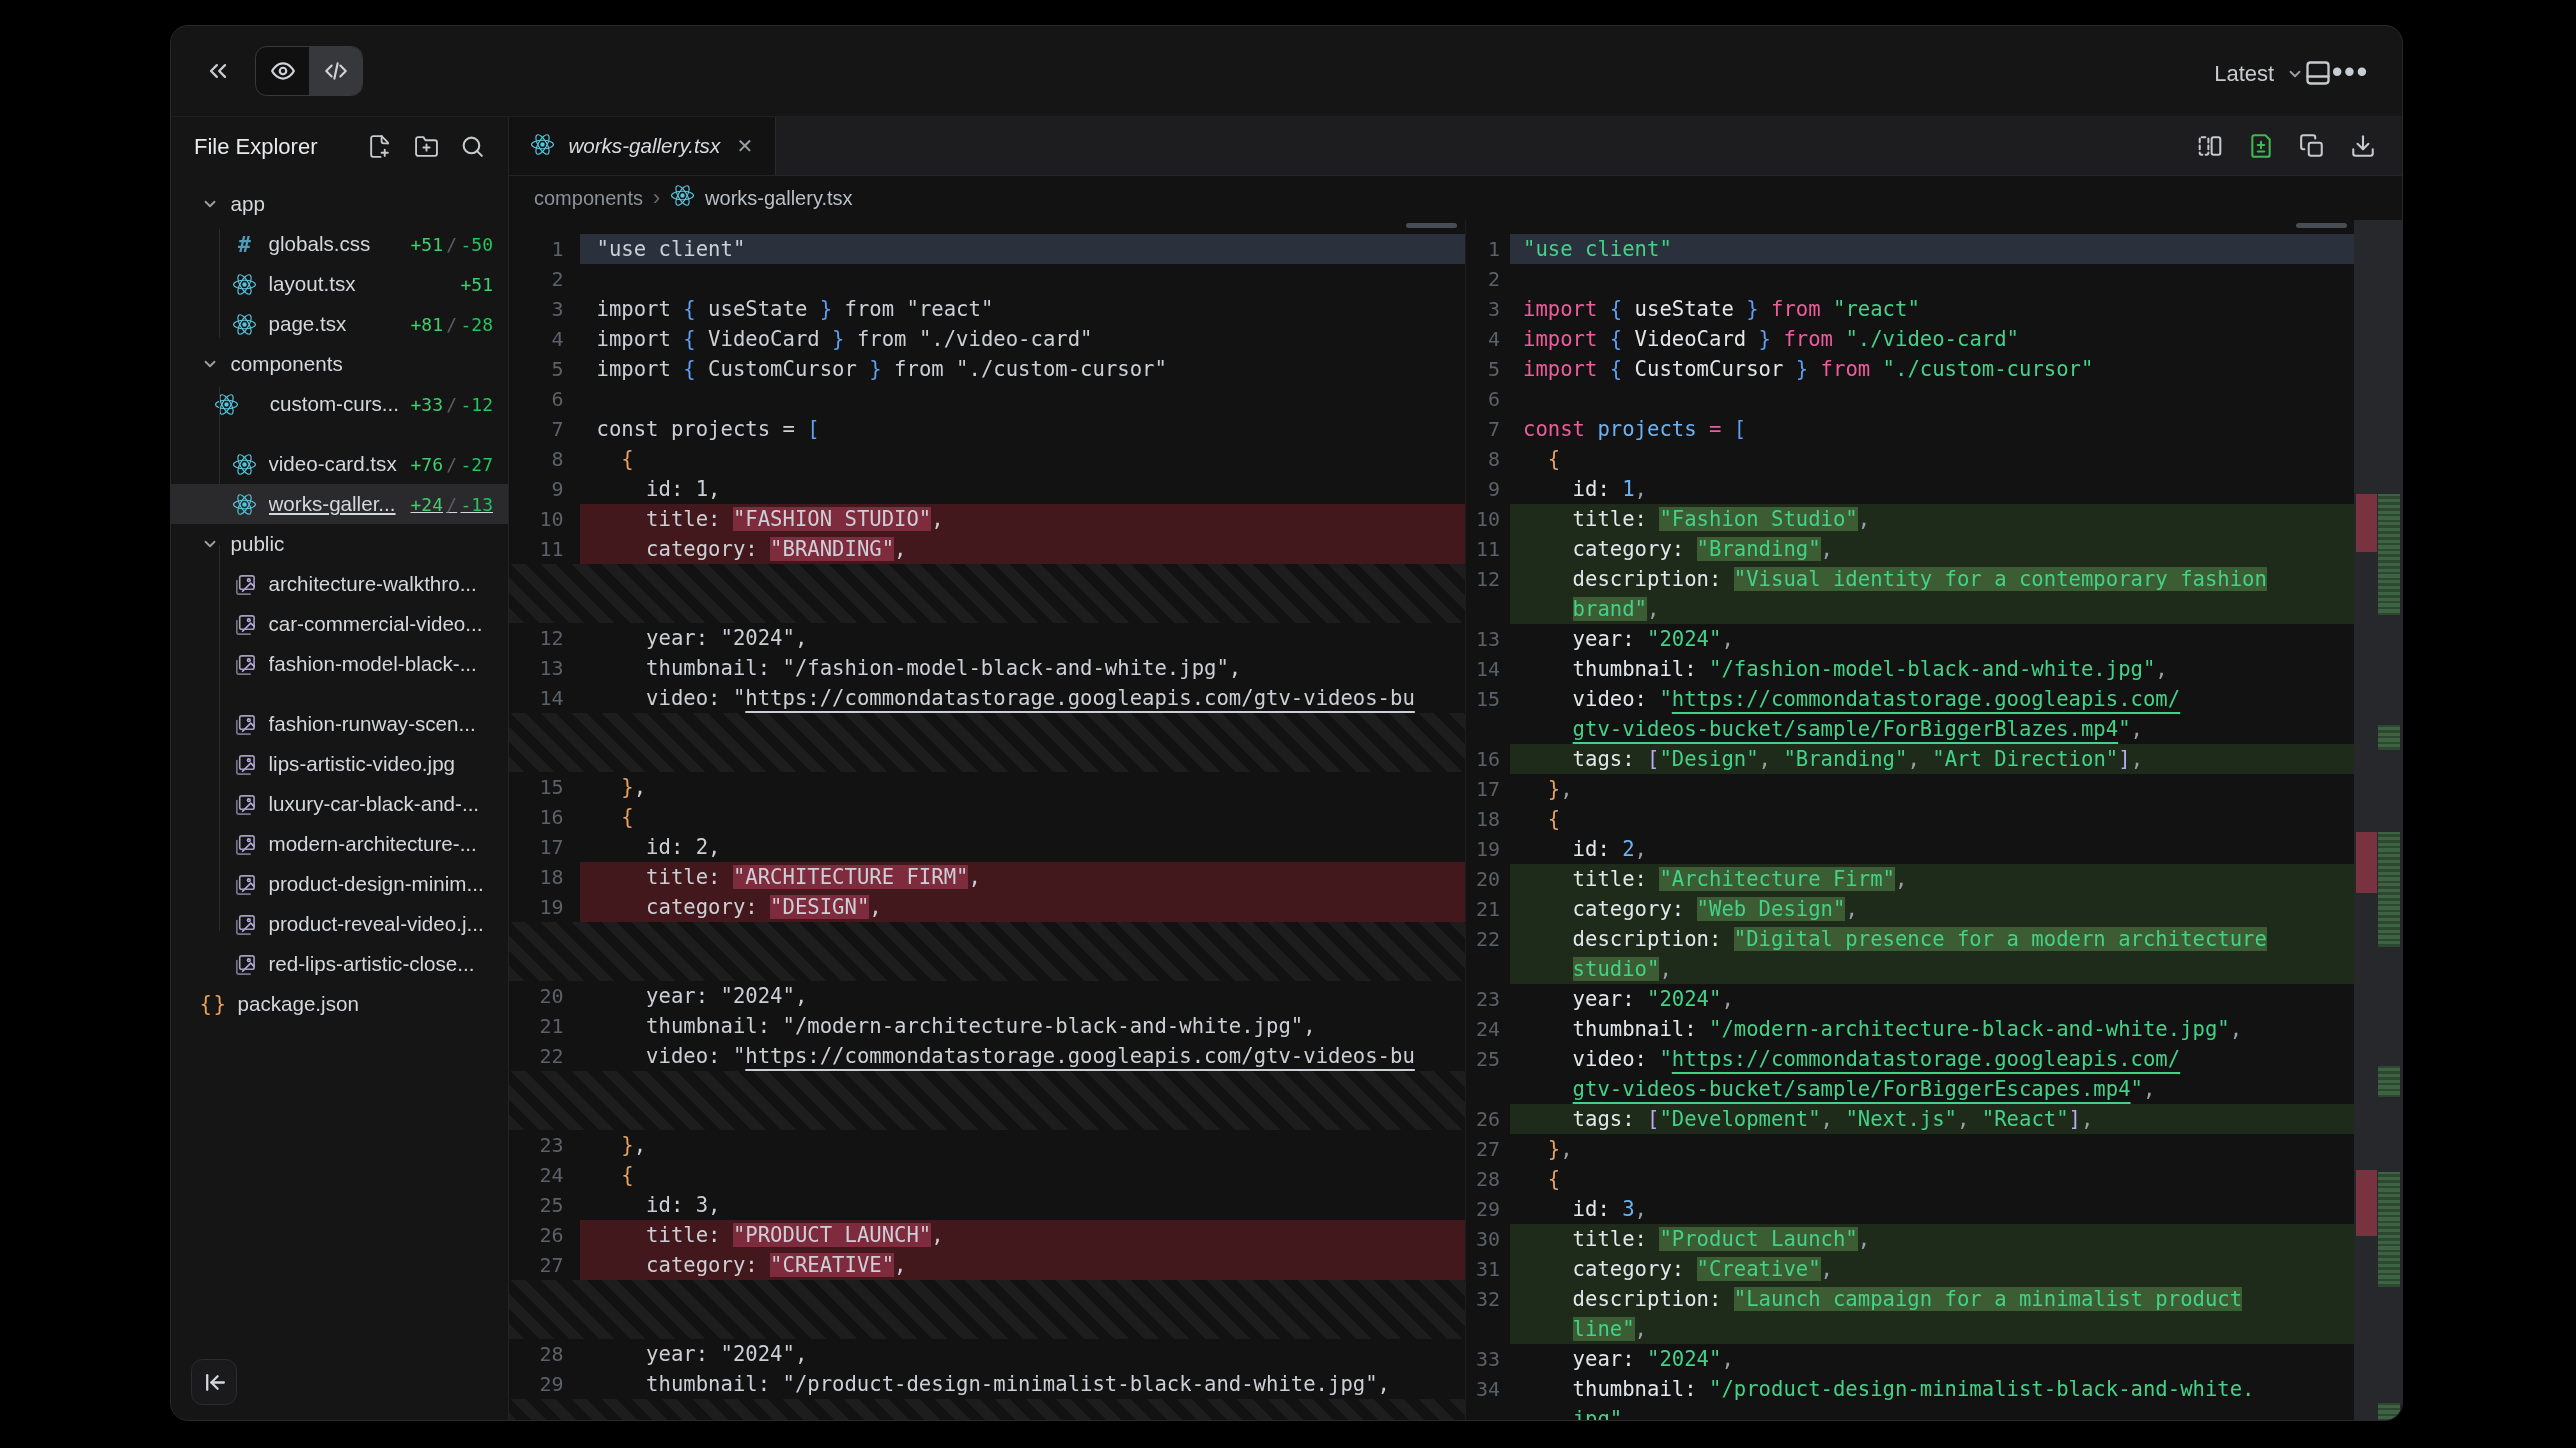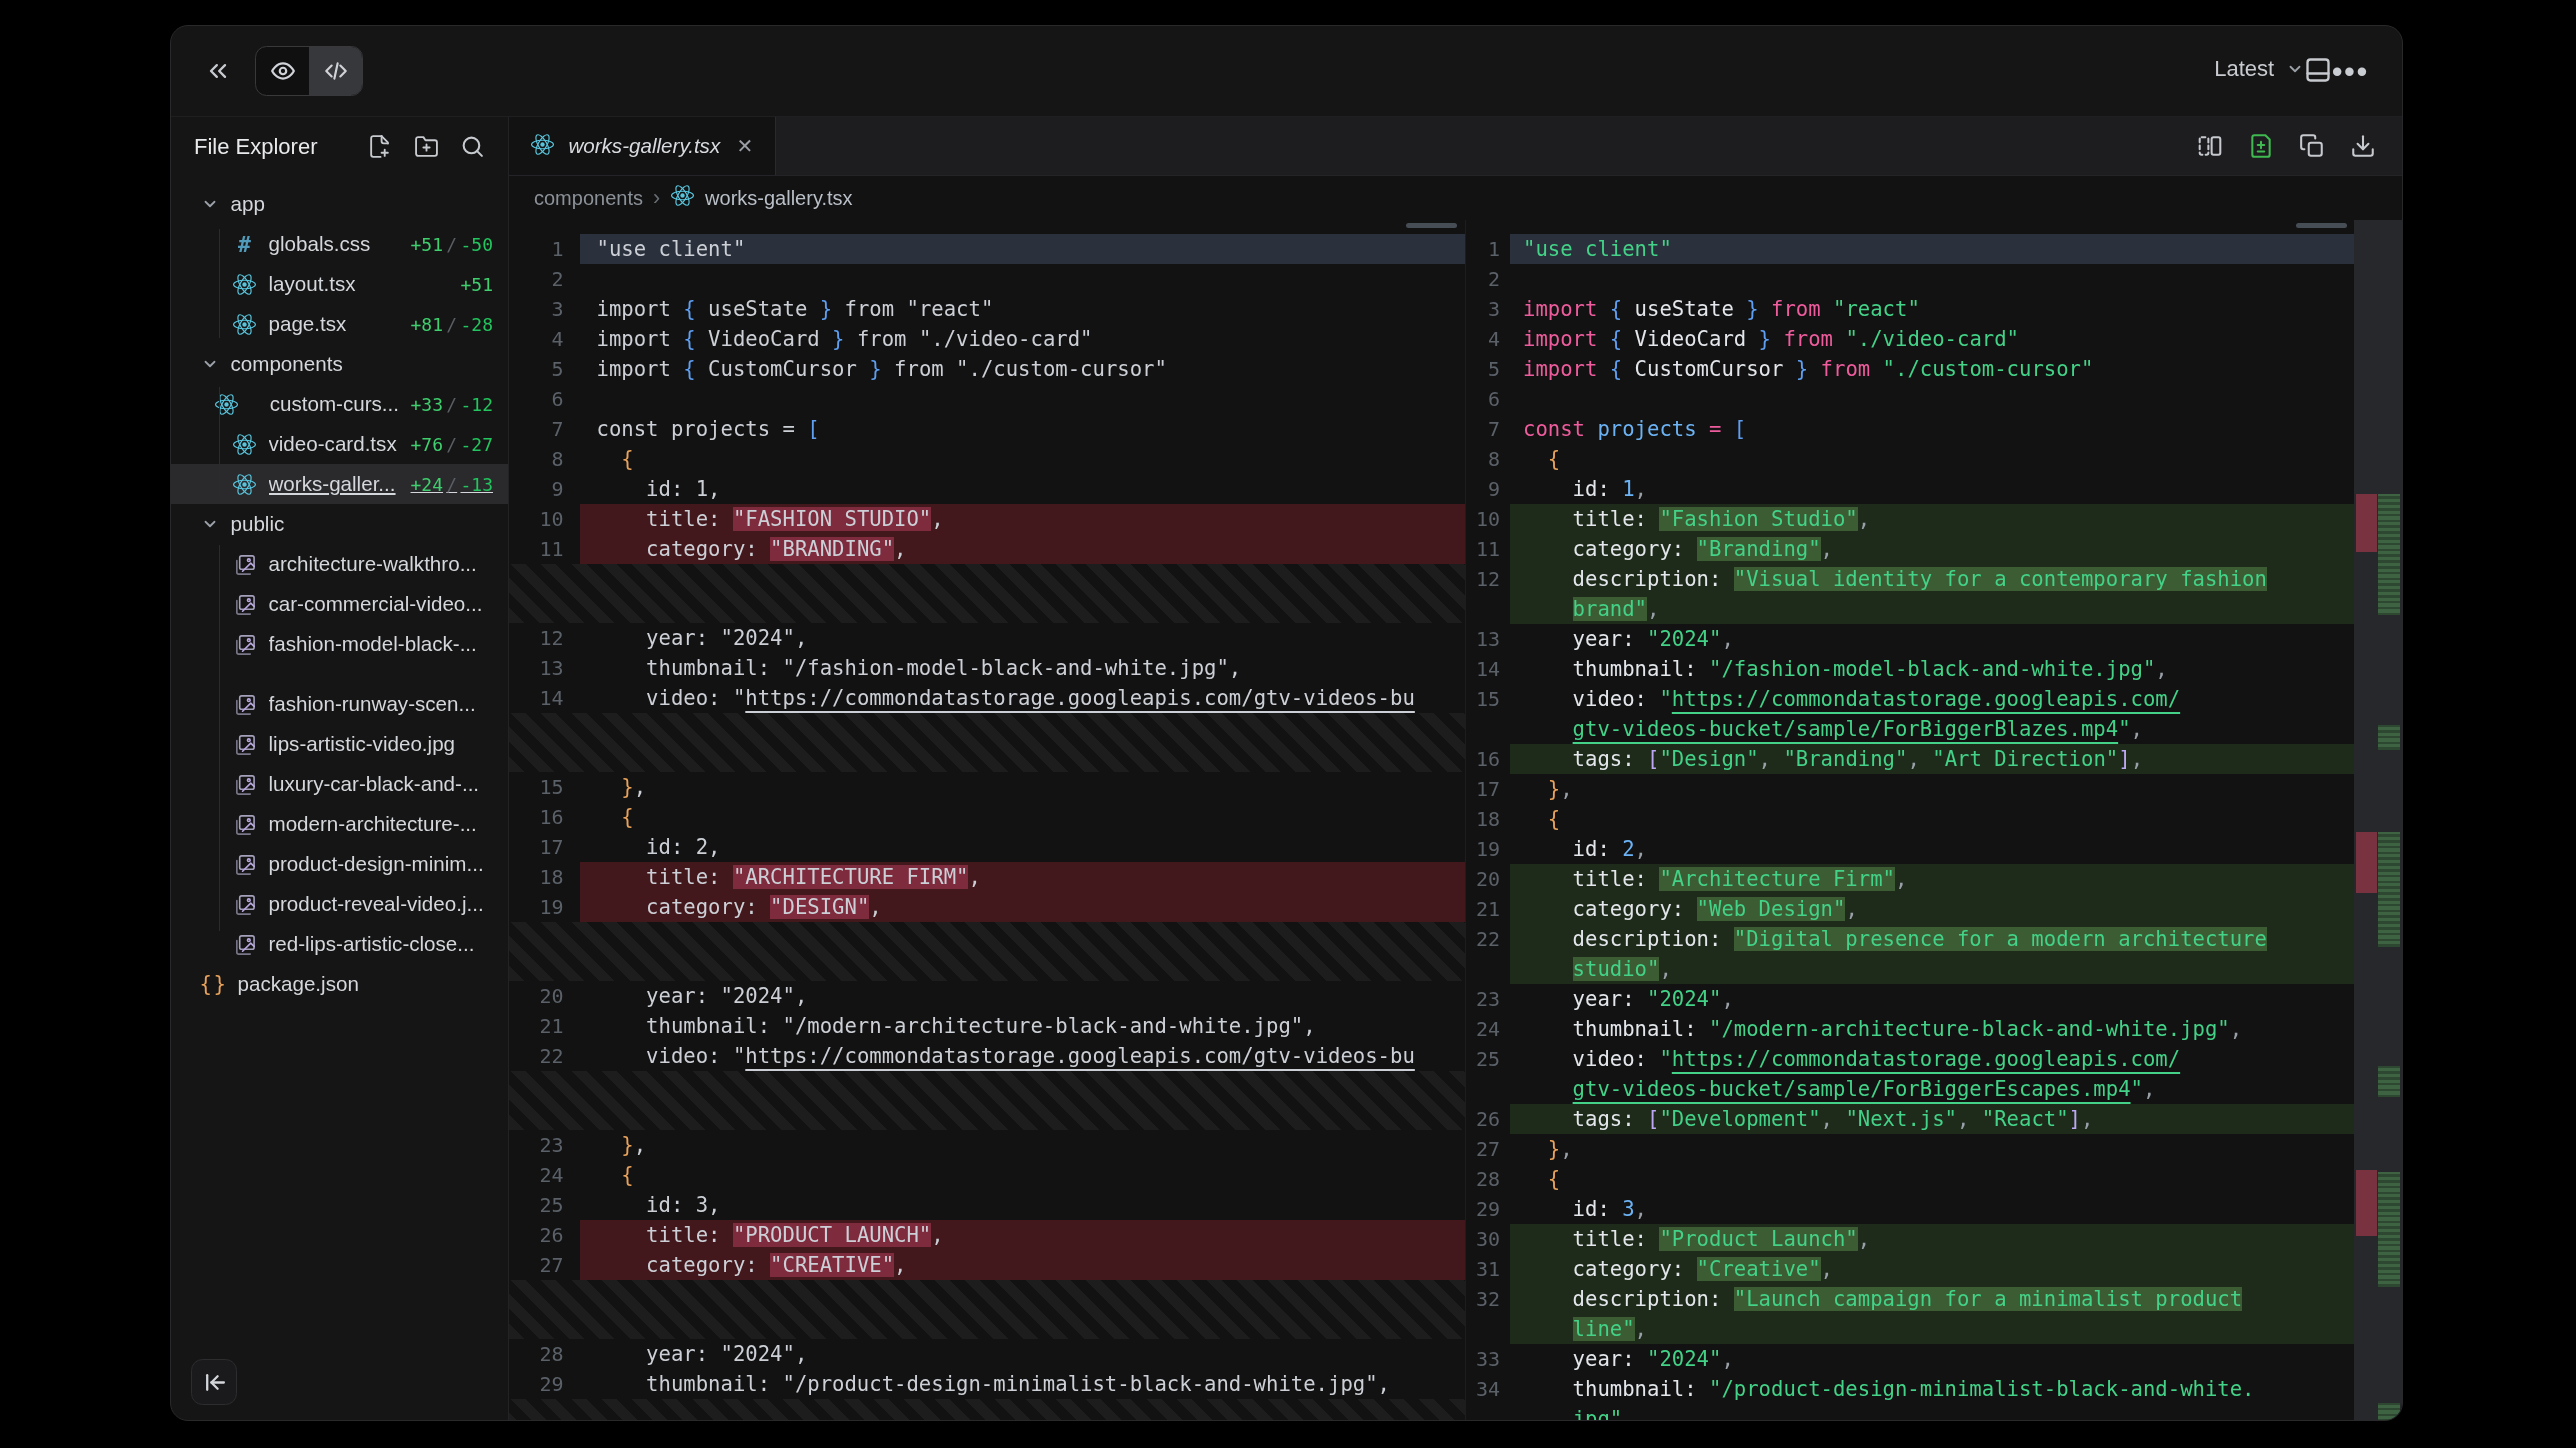--- a/index.html
+++ b/index.html
@@ -21,21 +21,21 @@
     justify-content:space-between; padding:0 33px; border-bottom:0.8px solid #1f1f22;
   }
   .tb-left { display:flex; align-items:center; gap:23px; }
   .icon-btn { display:flex; align-items:center; justify-content:center; color:#c6c9ce; cursor:pointer; background:none; border:none; padding:0; }
   .icon-btn svg { display:block; }
   .seg {
     display:flex; border:1.6px solid #39393c; border-radius:11.5px; overflow:hidden; background:#101010;
   }
   .seg-item { width:53px; height:48px; display:flex; align-items:center; justify-content:center; color:#cfd2d7; }
   .seg-item.active { background:#37383b; }
-  .tb-right { display:flex; align-items:flex-start; }
+  .tb-right { display:flex; align-items:flex-end; }
   .version { display:flex; align-items:center; gap:11.5px; color:#c7cacf; font-size:22px; }
   .dots { color:#c9cdd2; font-size:31px; letter-spacing:1.6px; line-height:1; }
 
   
   .main { flex:1; display:flex; min-height:0; }
 
   
   .sidebar { width:338px; flex:0 0 338px; border-right:1.6px solid #232326; display:flex; flex-direction:column; }
   .sb-head { height:59px; flex:0 0 59px; display:flex; align-items:center; padding:0 23px; }
   .sb-title { color:#e8eaec; font-size:22px; flex:1; }
@@ -228,21 +228,21 @@
               <svg width="25" height="25" viewBox="-12 -12 24 24" fill="none" stroke="#58c4dc" stroke-width="1.1">
                 <circle r="2.1" fill="#58c4dc" stroke="none"></circle>
                 <ellipse rx="10.5" ry="4.1"></ellipse>
                 <ellipse rx="10.5" ry="4.1" transform="rotate(60)"></ellipse>
                 <ellipse rx="10.5" ry="4.1" transform="rotate(120)"></ellipse>
               </svg>
             </span>
             <span class="tlabel">custom-curs...</span>
             <span class="tdiff"><span class="p">+33</span><span class="sl">/</span><span class="m">-12</span></span>
           </div>
-          <div class="titem" style="padding-left: 61px;">
+          <div class="titem" style="padding-left: 61px; margin-top: 20px;">
             <span class="ficon">
               <svg width="25" height="25" viewBox="-12 -12 24 24" fill="none" stroke="#58c4dc" stroke-width="1.1">
                 <circle r="2.1" fill="#58c4dc" stroke="none"></circle>
                 <ellipse rx="10.5" ry="4.1"></ellipse>
                 <ellipse rx="10.5" ry="4.1" transform="rotate(60)"></ellipse>
                 <ellipse rx="10.5" ry="4.1" transform="rotate(120)"></ellipse>
               </svg>
             </span>
             <span class="tlabel">video-card.tsx</span>
             <span class="tdiff"><span class="p">+76</span><span class="sl">/</span><span class="m">-27</span></span>

